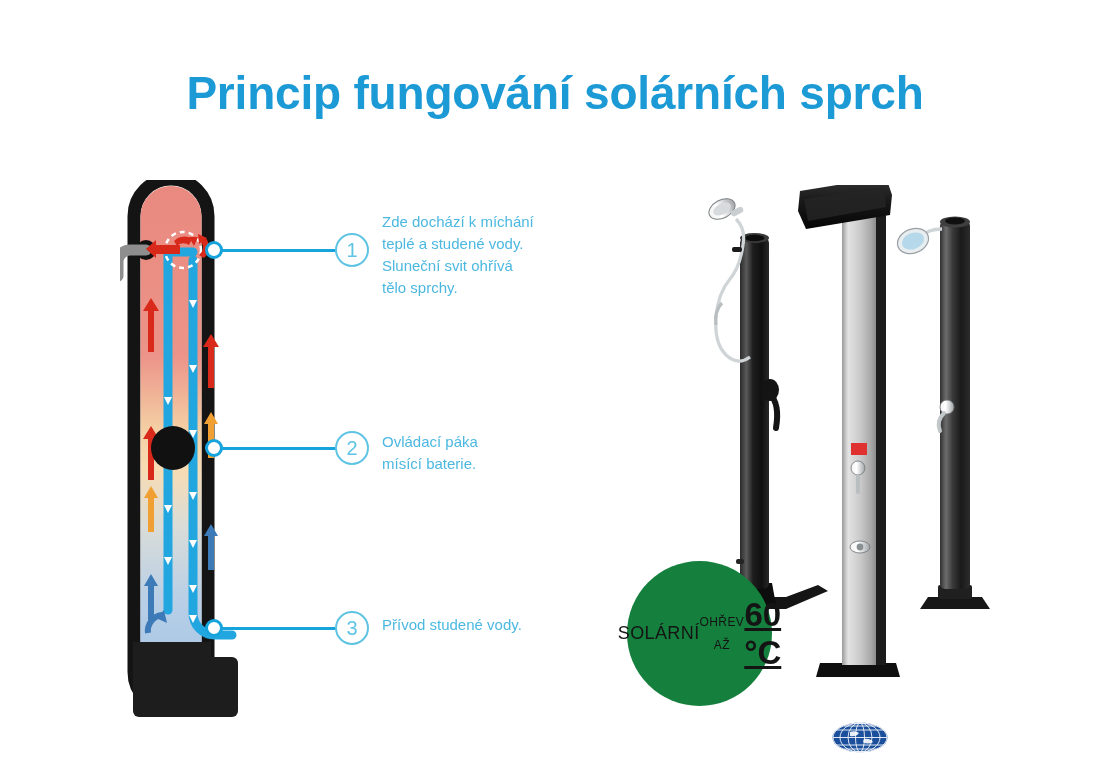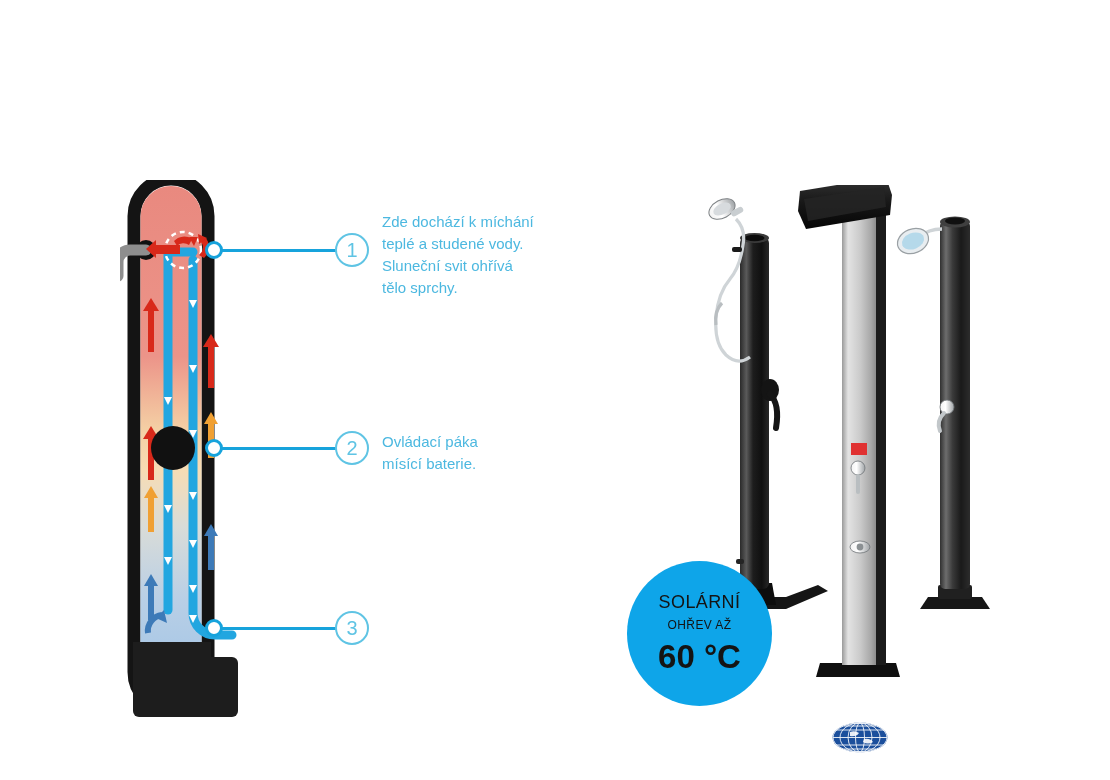--- a/index.html
+++ b/index.html
@@ -43,44 +43,45 @@
     position:absolute;
     color:#4cb8e0;
     font-size:15px;
     line-height:22px;
     white-space:pre-line;
   }
 
   
   .badge{
     position:absolute;left:627px;top:561px;width:145px;height:145px;
-    border-radius:50%;background:#0ea5e9;
-    display:flex;flex-direction:column;align-items:center;justify-content:center;
+    border-radius:50%;background:#15803d;
+    display:flex;flex-direction:row;align-items:center;justify-content:center;
     text-align:center;color:#141414;
   }
   .badge .l1{font-size:18px;letter-spacing:.4px;line-height:23px;}
   .badge .l2{font-size:12px;letter-spacing:.4px;line-height:23px;}
-  .badge .l3{font-size:33px;font-weight:bold;line-height:38px;margin-top:1px;}
+  .badge .l3{font-size:33px;font-weight:bold;line-height:38px;margin-top:1px;text-decoration:underline;}
 
   
   .logo{position:absolute;left:832px;top:722px;display:flex;align-items:center;}
   .logo-globe{width:56px;height:31px;margin-right:11px;}
   .logo-word{
     font-size:38px;font-weight:bold;font-style:italic;
     color:#1b4f9c;letter-spacing:.5px;line-height:38px;
   }
 
   
   .products{position:absolute;left:700px;top:185px;width:340px;height:520px;}
 </style>
 </head>
 <body>
 
 <div id="stage">
 
+  <div class="title">Princip fungování solárních sprch</div>
 
   <div class="diagram">
 
     <svg width="500" height="545" viewBox="0 0 500 545">
       <defs>
         <linearGradient id="bodyGrad" x1="0" y1="0" x2="0" y2="1">
           <stop offset="0.00" stop-color="#e9897f"></stop>
           <stop offset="0.33" stop-color="#ec9489"></stop>
           <stop offset="0.47" stop-color="#f4cfa4"></stop>
           <stop offset="0.55" stop-color="#f7dcb4"></stop>
@@ -179,20 +180,21 @@
     <div class="callout-dot" style="left:85px;top:259px;"></div>
     <div class="callout-line" style="left:101px;top:267px;width:117px;"></div>
     <div class="num-circle" style="left:215px;top:251px;">2</div>
     <div class="callout-text" style="left:262px;top:251px;width:230px;">Ovládací páka
 mísící baterie.</div>
 
     
     <div class="callout-dot" style="left:85px;top:439px;"></div>
     <div class="callout-line" style="left:101px;top:447px;width:117px;"></div>
     <div class="num-circle" style="left:215px;top:431px;">3</div>
+    <div class="callout-text" style="left:262px;top:434px;width:230px;">Přívod studené vody.</div>
   </div>
 
   <div class="products">
     <svg width="340" height="520" viewBox="0 0 340 520">
       <defs>
         <linearGradient id="blkTube" x1="0" y1="0" x2="1" y2="0">
           <stop offset="0" stop-color="#2a2a2a"></stop>
           <stop offset="0.22" stop-color="#5a5a5a"></stop>
           <stop offset="0.45" stop-color="#1d1d1d"></stop>
           <stop offset="0.75" stop-color="#101010"></stop>

